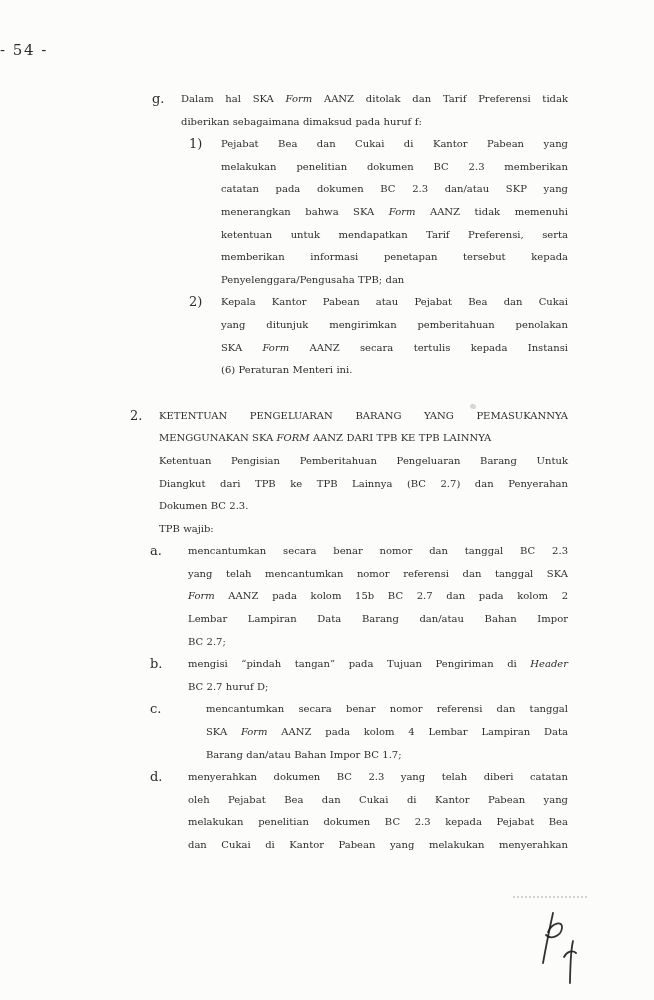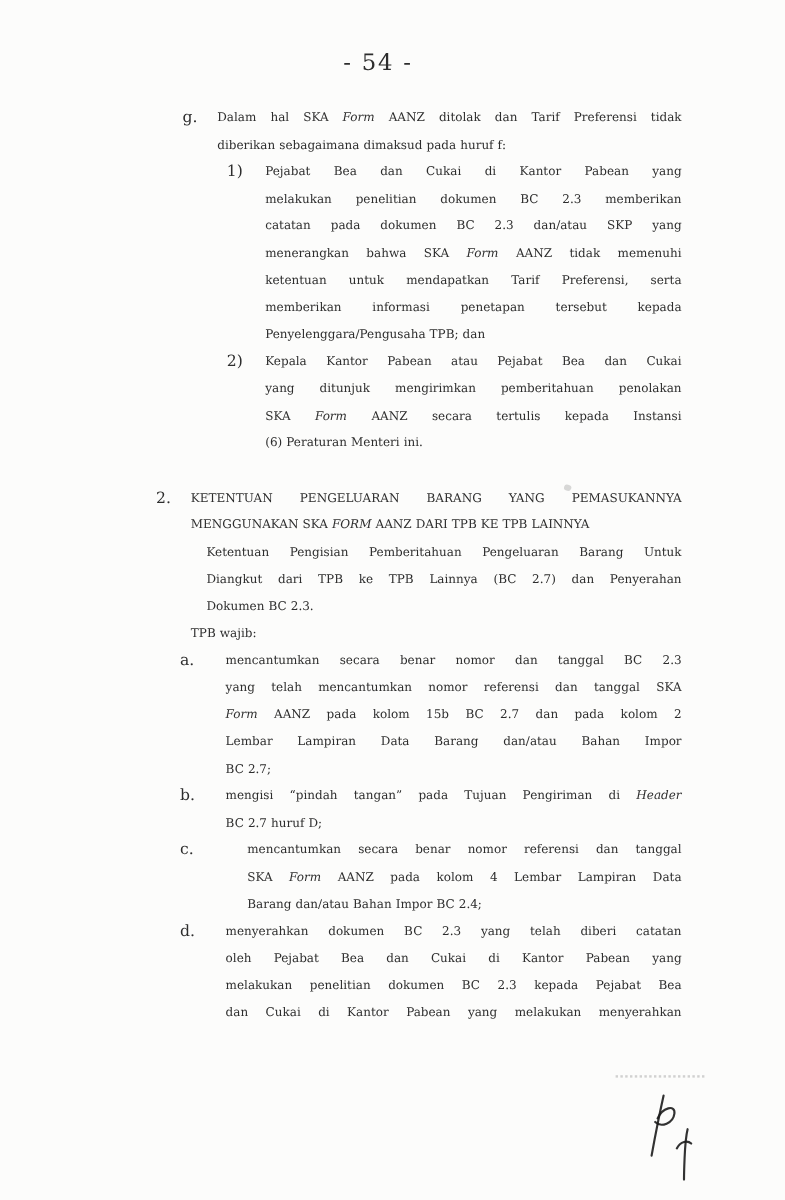--- a/index.html
+++ b/index.html
@@ -11,22 +11,22 @@
     background: #fcfcfb;
     font-family: "DejaVu Serif", "Liberation Serif", serif;
     color: #2d2d2d;
     overflow: hidden;
   }
   .page-number {
     position: absolute;
     top: 41px;
     left: 0;
     width: 630px;
-    text-align: center;
-    font-size: 19px;
+    text-align: left;
+    font-size: 15px;
     letter-spacing: 1.5px;
   }
   .content {
     position: absolute;
     top: 88px;
     left: 0;
     width: 654px;
   }
   .block { position: relative; }
   .block.gap { margin-top: 23px; }
@@ -109,21 +109,21 @@
         </div>
       </div>
       <div class="block gap" style="margin-left: 130px; width: 438px;">
         <div class="lbl">2.</div>
         <div class="lines" style="margin-left: 29px;">
           <div class="line"><span>KETENTUAN PENGELUARAN BARANG YANG PEMASUKANNYA</span></div>
           <div class="line natural"><span>MENGGUNAKAN SKA </span><i>FORM</i><span> AANZ DARI TPB KE TPB LAINNYA</span></div>
         </div>
       </div>
       <div class="block" style="margin-left: 159px; width: 409px;">
-        <div class="lines" style="margin-left: 13px;">
+        <div class="lines" style="margin-left: 0px;">
           <div class="line"><span>Ketentuan Pengisian Pemberitahuan Pengeluaran Barang Untuk</span></div>
           <div class="line"><span>Diangkut dari TPB ke TPB Lainnya (BC 2.7) dan Penyerahan</span></div>
           <div class="line natural"><span>Dokumen BC 2.3.</span></div>
         </div>
       </div>
       <div class="block" style="margin-left: 159px; width: 409px;">
         <div class="lines" style="margin-left: 0px;">
           <div class="line natural"><span>TPB wajib:</span></div>
         </div>
       </div>
@@ -142,21 +142,21 @@
         <div class="lines" style="margin-left: 38px;">
           <div class="line"><span>mengisi “pindah tangan” pada Tujuan Pengiriman di </span><i>Header</i></div>
           <div class="line natural"><span>BC 2.7 huruf D;</span></div>
         </div>
       </div>
       <div class="block" style="margin-left: 150px; width: 418px;">
         <div class="lbl">c.</div>
         <div class="lines" style="margin-left: 56px;">
           <div class="line"><span>mencantumkan secara benar nomor referensi dan tanggal</span></div>
           <div class="line"><span>SKA </span><i>Form</i><span> AANZ pada kolom 4 Lembar Lampiran Data</span></div>
-          <div class="line natural"><span>Barang dan/atau Bahan Impor BC 2.4;</span></div>
+          <div class="line natural"><span>Barang dan/atau Bahan Impor BC 1.7;</span></div>
         </div>
       </div>
       <div class="block" style="margin-left: 150px; width: 418px;">
         <div class="lbl">d.</div>
         <div class="lines" style="margin-left: 38px;">
           <div class="line"><span>menyerahkan dokumen BC 2.3 yang telah diberi catatan</span></div>
           <div class="line"><span>oleh Pejabat Bea dan Cukai di Kantor Pabean yang</span></div>
           <div class="line"><span>melakukan penelitian dokumen BC 2.3 kepada Pejabat Bea</span></div>
           <div class="line"><span>dan Cukai di Kantor Pabean yang melakukan menyerahkan</span></div>
         </div>

